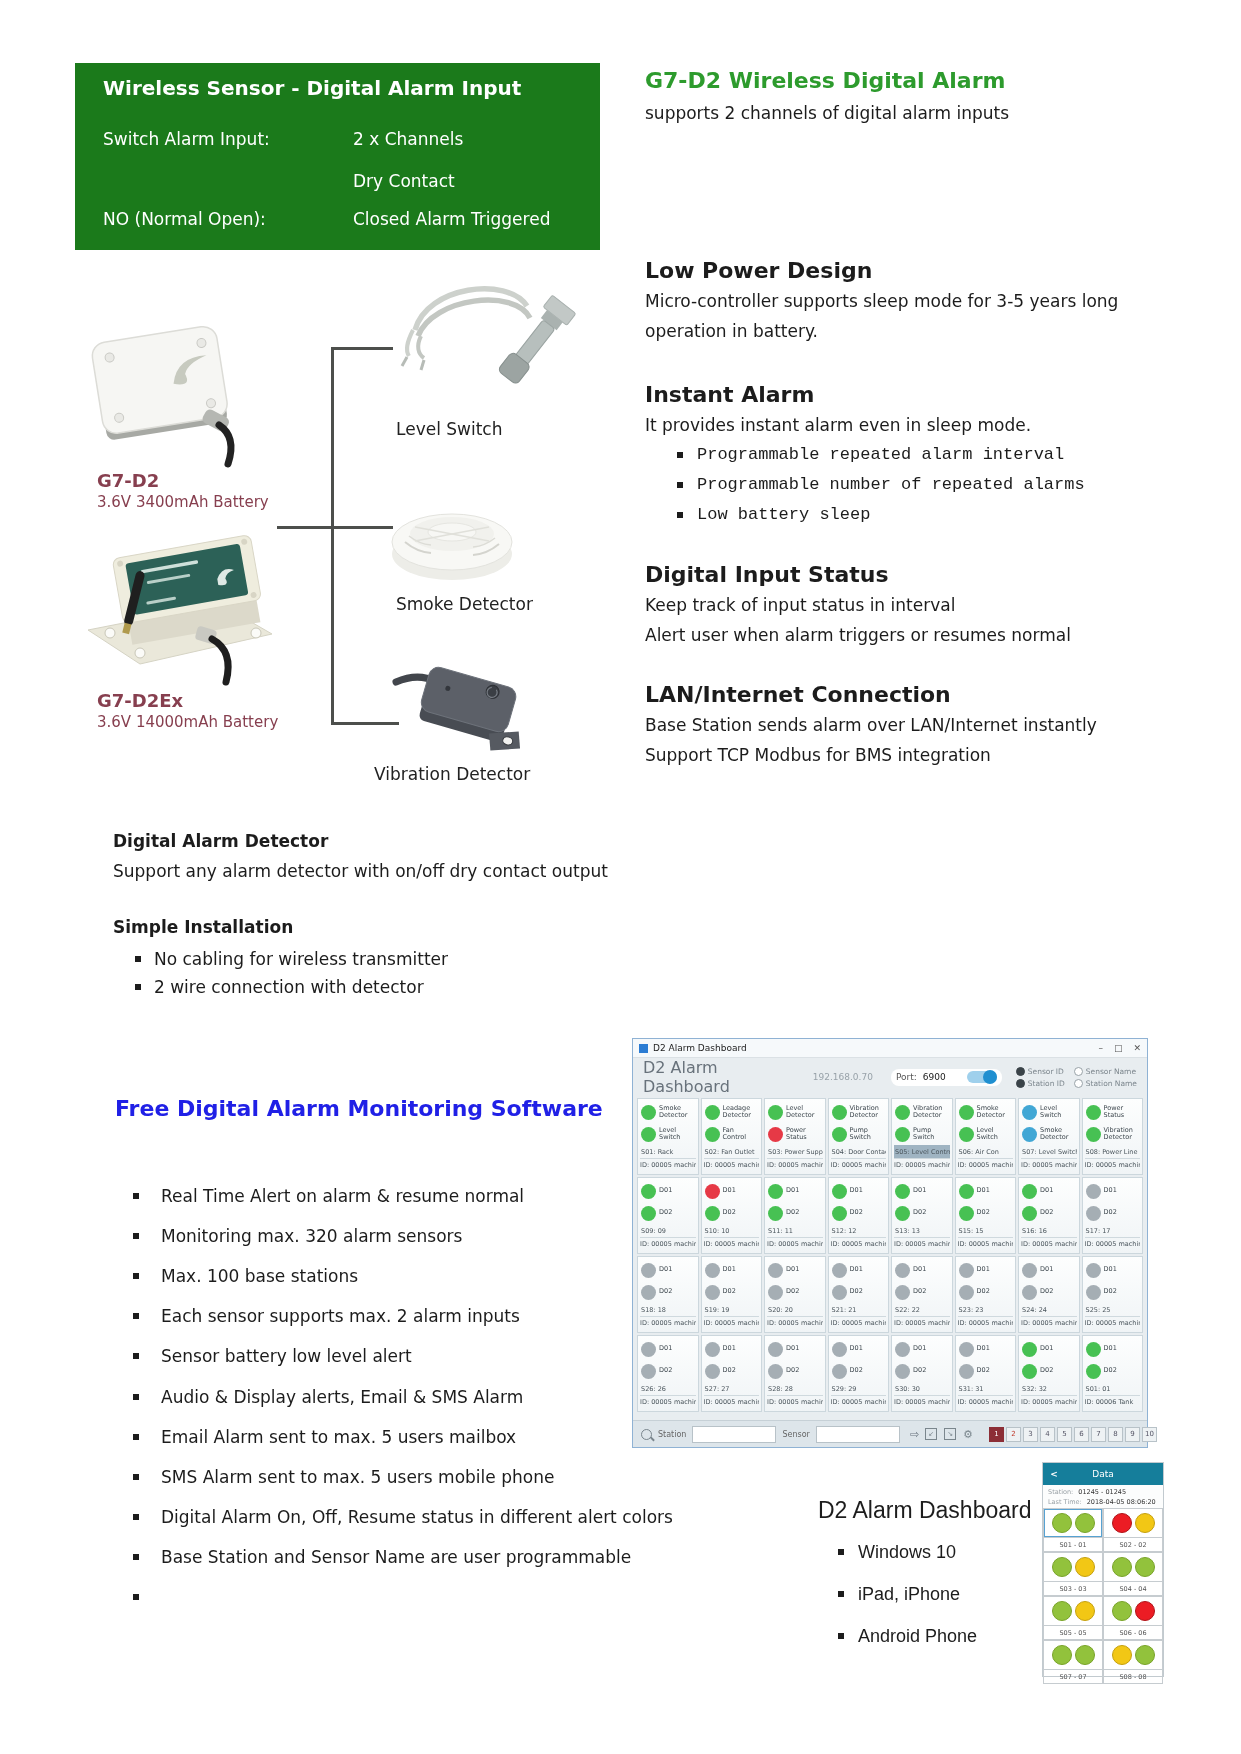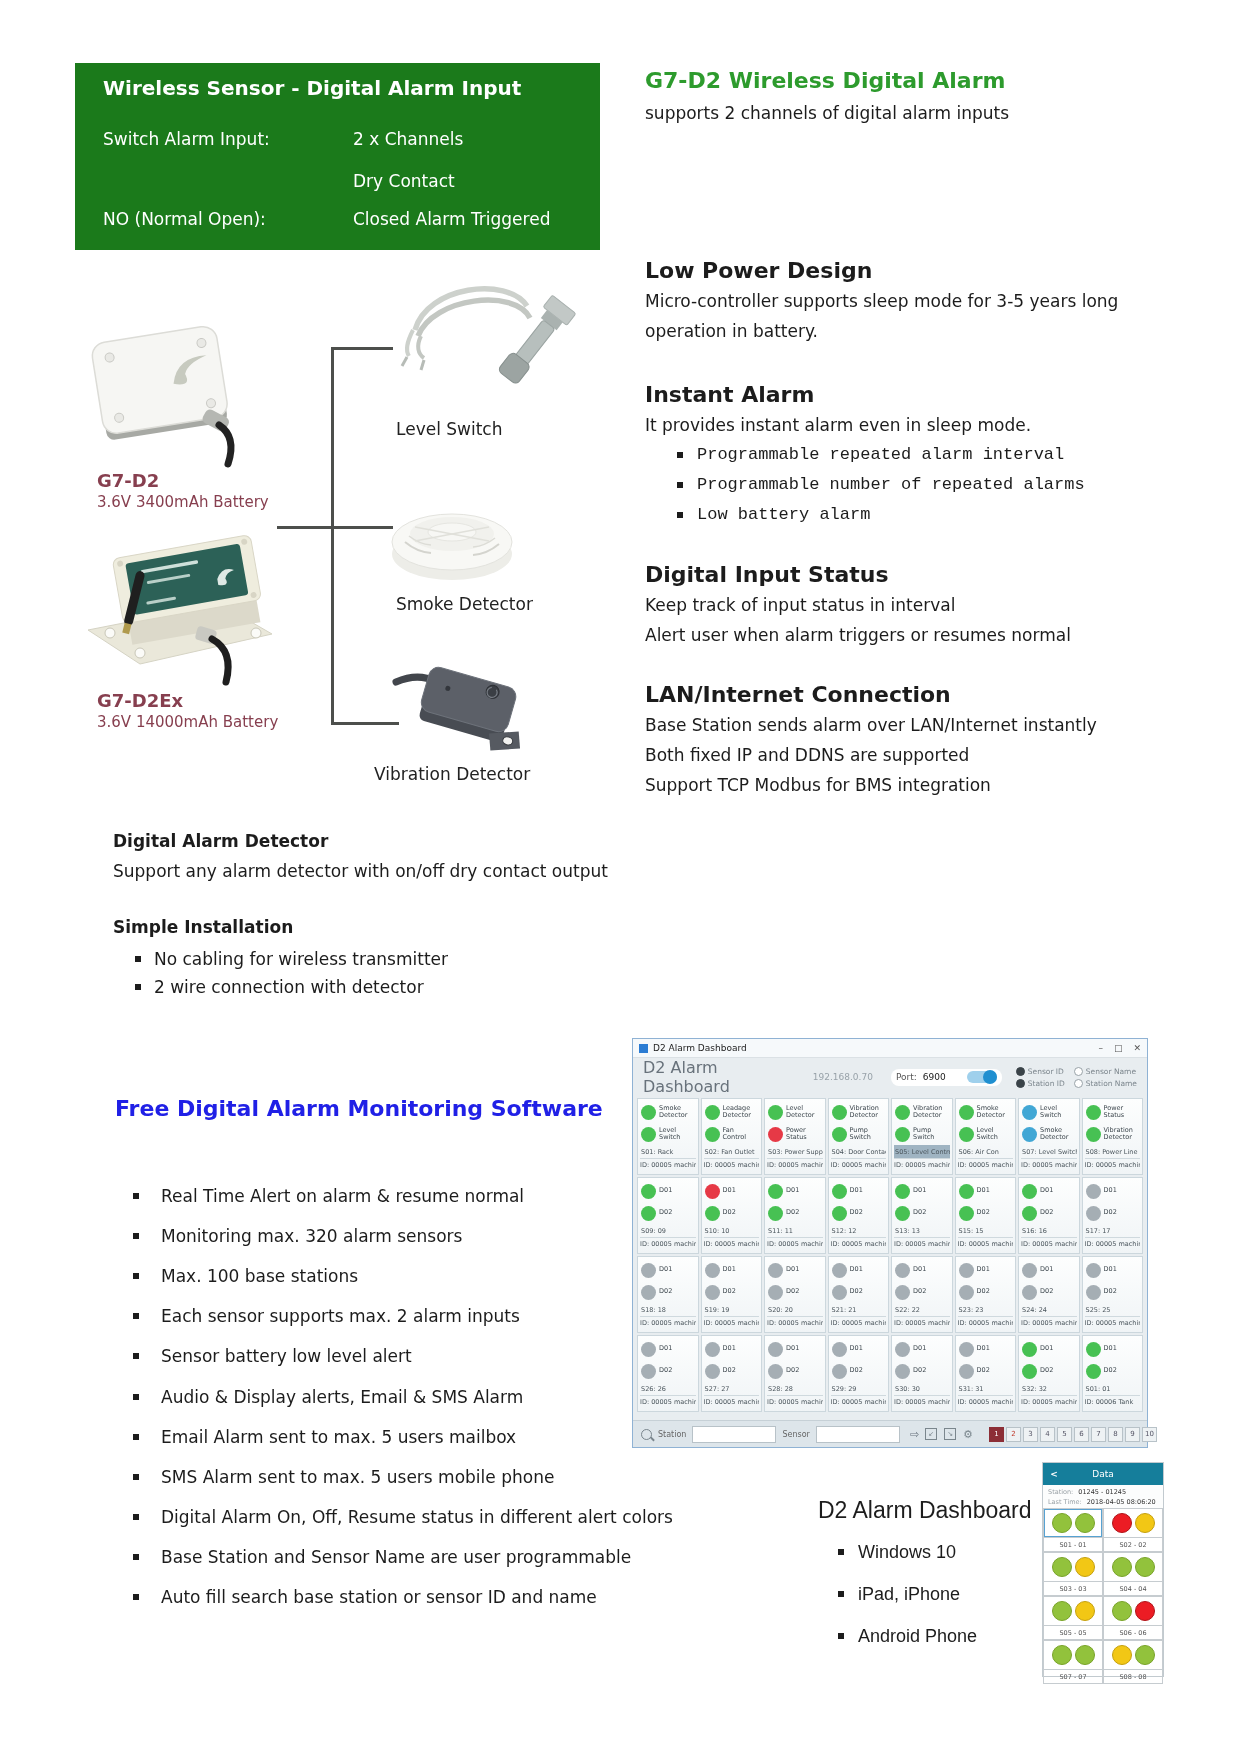--- a/index.html
+++ b/index.html
@@ -165,32 +165,31 @@
         <div class="fbullet">
           <span class="sq"></span>
           <span>Programmable repeated alarm interval</span>
         </div>
         <div class="fbullet">
           <span class="sq"></span>
           <span>Programmable number of repeated alarms</span>
         </div>
         <div class="fbullet">
           <span class="sq"></span>
-          <span>Low battery alarm</span>
+          <span>Low battery sleep</span>
         </div>
       </div>
       <div class="feature" style="top: 560px;">
         <div class="fhead">Digital Input Status</div>
         <div class="fline">Keep track of input status in interval</div>
         <div class="fline">Alert user when alarm triggers or resumes normal</div>
       </div>
       <div class="feature" style="top: 680px;">
         <div class="fhead">LAN/Internet Connection</div>
         <div class="fline">Base Station sends alarm over LAN/Internet instantly</div>
-        <div class="fline">Both fixed IP and DDNS are supported</div>
         <div class="fline">Support TCP Modbus for BMS integration</div>
       </div>
     </div>
 
   <div class="line" style="left:331px; top:347px; width:2.5px; height:377px;"></div>
   <div class="line" style="left:331px; top:347px; width:62px; height:2.5px;"></div>
   <div class="line" style="left:277px; top:526px; width:116px; height:2.5px;"></div>
   <div class="line" style="left:331px; top:722px; width:68px; height:2.5px;"></div>
 
   <svg class="abs" style="left:78px; top:318px;" width="165" height="150" viewBox="0 0 165 150">
@@ -332,21 +331,20 @@
       <li>
         <span class="sq"></span>
         <span>Digital Alarm On, Off, Resume status in different alert colors</span>
       </li>
       <li>
         <span class="sq"></span>
         <span>Base Station and Sensor Name are user programmable</span>
       </li>
       <li>
         <span class="sq"></span>
-        <span>Auto fill search base station or sensor ID and name</span>
       </li>
     </ul>
 
   <div class="abs" id="dash">
     <div class="dtitlebar">
       <span class="dtb-icon"></span>
       <span class="dtb-title">D2 Alarm Dashboard</span>
       <span class="dtb-btns">
         <span>–</span>
         <span>□</span>

